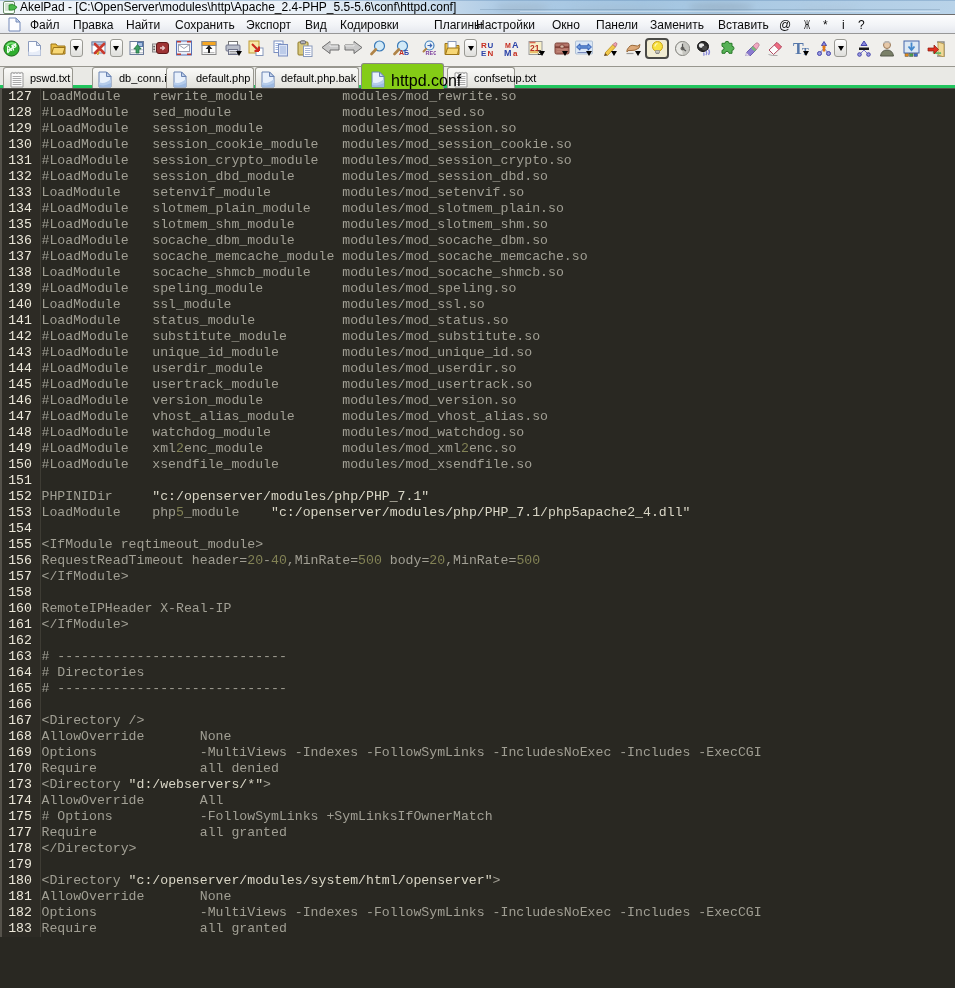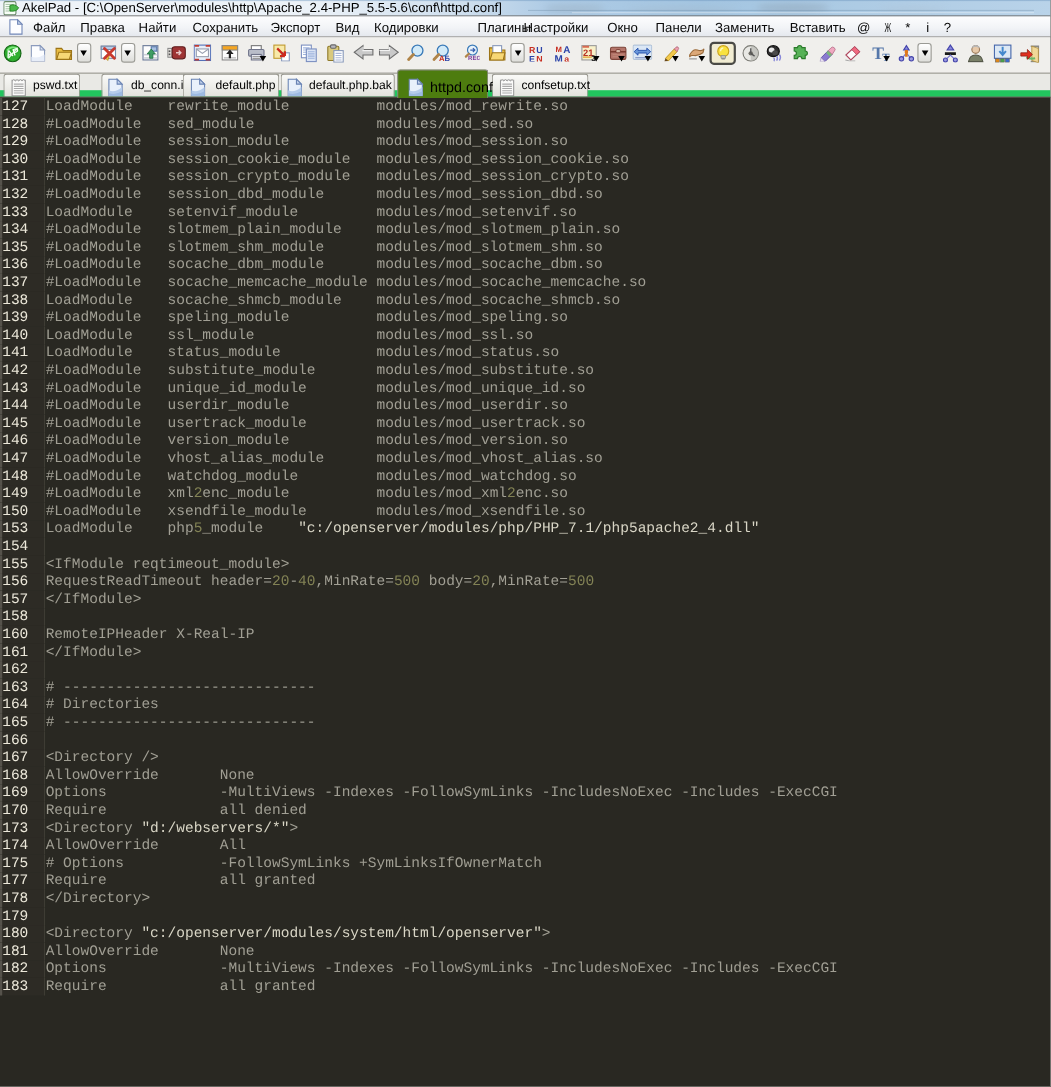--- a/index.html
+++ b/index.html
@@ -18,31 +18,31 @@
 
 #toolbar{position:absolute;left:0;top:34px;width:955px;height:32px;background:#f0efec}
 #toolbar svg{position:absolute;top:6px}
 #toolbar .dd{position:absolute;top:5px;width:13px;height:18px;border:1px solid #9a9a94;border-radius:3px;
  background:linear-gradient(#ffffff,#dededa);}
 #toolbar .dd:after{content:"";position:absolute;left:2.5px;top:6px;border:3.5px solid transparent;border-top:5px solid #000}
 #toolbar .dd2{position:absolute;width:7px;height:5px}
 #toolbar .dd2:after{content:"";position:absolute;border:3.5px solid transparent;border-top:5px solid #000}
 #bulbbox{position:absolute;left:645px;top:4px;width:24px;height:21px;border:2px solid #4a4a46;border-radius:4px;background:#f1ecd2}
 
-#tabbar{position:absolute;left:0;top:66px;width:955px;height:22px;background:#e9e9e5;border-top:1px solid #98978f;border-bottom:6px solid #22c55e}
+#tabbar{position:absolute;left:0;top:66px;width:955px;height:22px;background:#e9e9e5;border-top:1px solid #98978f;border-bottom:3px solid #22c55e}
 .tab{position:absolute;top:0;height:21px;background:linear-gradient(#fafaf8,#e2e2dc);border:1px solid #98978f;border-bottom:none;border-radius:3px 3px 0 0;font-size:11px;color:#000}
 .tab .lbl{position:absolute;top:4px;white-space:pre}
 .tab svg{position:absolute;top:3px}
-#tabact{position:absolute;top:-4px;height:26px;background:#4d7c0f;border:1px solid #8a8a84;border-bottom:none;border-radius:3px 3px 0 0;font-size:13px;color:#000;z-index:3}
+#tabact{position:absolute;top:-4px;height:26px;background:#84cc16;border:1px solid #8a8a84;border-bottom:none;border-radius:3px 3px 0 0;font-size:16px;color:#000;z-index:3}
 #tabact .lbl{position:absolute;top:8px;white-space:pre}
 #tabact svg{position:absolute;top:7px}
 
 #editor{position:absolute;left:0;top:88px;width:955px;height:900px;background:#292822;border-top:1px solid #514f48}
 .row{height:16px;white-space:pre;font-family:"Liberation Mono",monospace;font-weight:normal;font-size:13.2px;line-height:16px;color:#a19f94}
-.num{display:inline-block;width:41px;padding-right:2px;text-align:left;background:#2d2b25;border-left:2px solid #55524b;border-right:1px solid #3e3c34;color:#ece8da}
+.num{display:inline-block;width:41px;padding-right:2px;text-align:center;background:#2d2b25;border-left:2px solid #55524b;border-right:1px solid #3e3c34;color:#ece8da}
 .code{padding-left:0.5px}
 .code s{text-decoration:none;color:#d9d6c6}
 .code b{font-weight:normal;color:#828255}
 </style></head>
 <body>
 <div id="title">
     <div class="blob" style="left:495px;top:4px;width:55px;height:7px;background:#9db2c4;opacity:.55"></div>
     <div class="blob" style="left:570px;top:6px;width:100px;height:5px;background:#a5bacc;opacity:.5"></div>
     <div class="blob" style="left:688px;top:3px;width:66px;height:8px;background:#93a9bc;opacity:.6"></div>
     <div class="blob" style="left:800px;top:6px;width:60px;height:4px;background:#aec2d4;opacity:.5"></div>
@@ -331,21 +331,21 @@
     </div>
     <div class="tab" style="left:255px;width:104px">
       <svg style="left:5px" width="14" height="17" viewBox="0 0 14 17">
         <path d="M1 1 h7.5 l4.5 4.5 v10.5 h-12 z" fill="#e9f1fb" stroke="#6a84b4"></path>
         <path d="M1 16 h12 v-8 q-7 6 -12 3 z" fill="#b5cceb"></path>
         <path d="M1 16 h12 v-4 q-7 4 -12 1.5 z" fill="#9dbae2"></path>
         <path d="M8.5 1 l4.5 4.5 h-4.5 z" fill="#c2d3ec" stroke="#6a84b4"></path>
       </svg>
       <span class="lbl" style="left:25px">default.php.bak</span>
     </div>
-    <div class="tab" style="left:447px;width:88px">
+    <div class="tab" style="left:447px;width:68px">
       <svg style="left:6px" width="14" height="17" viewBox="0 0 14 17">
         <path d="M1 2 h12 v14 h-12 z" fill="#fbfbfa" stroke="#999"></path>
         <path d="M1 2.6 l1.5 -1.2 l1.5 1.2 l1.5 -1.2 l1.5 1.2 l1.5 -1.2 l1.5 1.2 l1.5 -1.2 l1.5 1.2" fill="#fbfbfa" stroke="#999" stroke-width=".8"></path>
         <path d="M2.6 5.5 h8.8 M2.6 7.5 h8.8 M2.6 9.5 h8.8 M2.6 11.5 h8.8 M2.6 13.5 h8.8" stroke="#aaa" stroke-width="1"></path>
       </svg>
       <span class="lbl" style="left:26px">confsetup.txt</span>
     </div>
     <div id="tabact" style="left:361px;width:83px">
       <svg style="left:9px" width="14" height="17" viewBox="0 0 14 17">
         <path d="M1 1 h7.5 l4.5 4.5 v10.5 h-12 z" fill="#e9f1fb" stroke="#6a84b4"></path>
@@ -374,20 +374,22 @@
 <div class="row"><span class="num">141</span><span class="code">LoadModule    status_module           modules/mod_status.so</span></div>
 <div class="row"><span class="num">142</span><span class="code">#LoadModule   substitute_module       modules/mod_substitute.so</span></div>
 <div class="row"><span class="num">143</span><span class="code">#LoadModule   unique_id_module        modules/mod_unique_id.so</span></div>
 <div class="row"><span class="num">144</span><span class="code">#LoadModule   userdir_module          modules/mod_userdir.so</span></div>
 <div class="row"><span class="num">145</span><span class="code">#LoadModule   usertrack_module        modules/mod_usertrack.so</span></div>
 <div class="row"><span class="num">146</span><span class="code">#LoadModule   version_module          modules/mod_version.so</span></div>
 <div class="row"><span class="num">147</span><span class="code">#LoadModule   vhost_alias_module      modules/mod_vhost_alias.so</span></div>
 <div class="row"><span class="num">148</span><span class="code">#LoadModule   watchdog_module         modules/mod_watchdog.so</span></div>
 <div class="row"><span class="num">149</span><span class="code">#LoadModule   xml<b>2</b>enc_module          modules/mod_xml<b>2</b>enc.so</span></div>
 <div class="row"><span class="num">150</span><span class="code">#LoadModule   xsendfile_module        modules/mod_xsendfile.so</span></div>
+<div class="row"><span class="num">151</span><span class="code"></span></div>
+<div class="row"><span class="num">152</span><span class="code">PHPINIDir     <s>"c:/openserver/modules/php/PHP_7.1"</s></span></div>
 <div class="row"><span class="num">153</span><span class="code">LoadModule    php<b>5</b>_module    <s>"c:/openserver/modules/php/PHP_7.1/php5apache2_4.dll"</s></span></div>
 <div class="row"><span class="num">154</span><span class="code"></span></div>
 <div class="row"><span class="num">155</span><span class="code">&lt;IfModule reqtimeout_module&gt;</span></div>
 <div class="row"><span class="num">156</span><span class="code">RequestReadTimeout header=<b>20</b>-<b>40</b>,MinRate=<b>500</b> body=<b>20</b>,MinRate=<b>500</b></span></div>
 <div class="row"><span class="num">157</span><span class="code">&lt;/IfModule&gt;</span></div>
 <div class="row"><span class="num">158</span><span class="code"></span></div>
 <div class="row"><span class="num">160</span><span class="code">RemoteIPHeader X-Real-IP</span></div>
 <div class="row"><span class="num">161</span><span class="code">&lt;/IfModule&gt;</span></div>
 <div class="row"><span class="num">162</span><span class="code"></span></div>
 <div class="row"><span class="num">163</span><span class="code"># -----------------------------</span></div>

